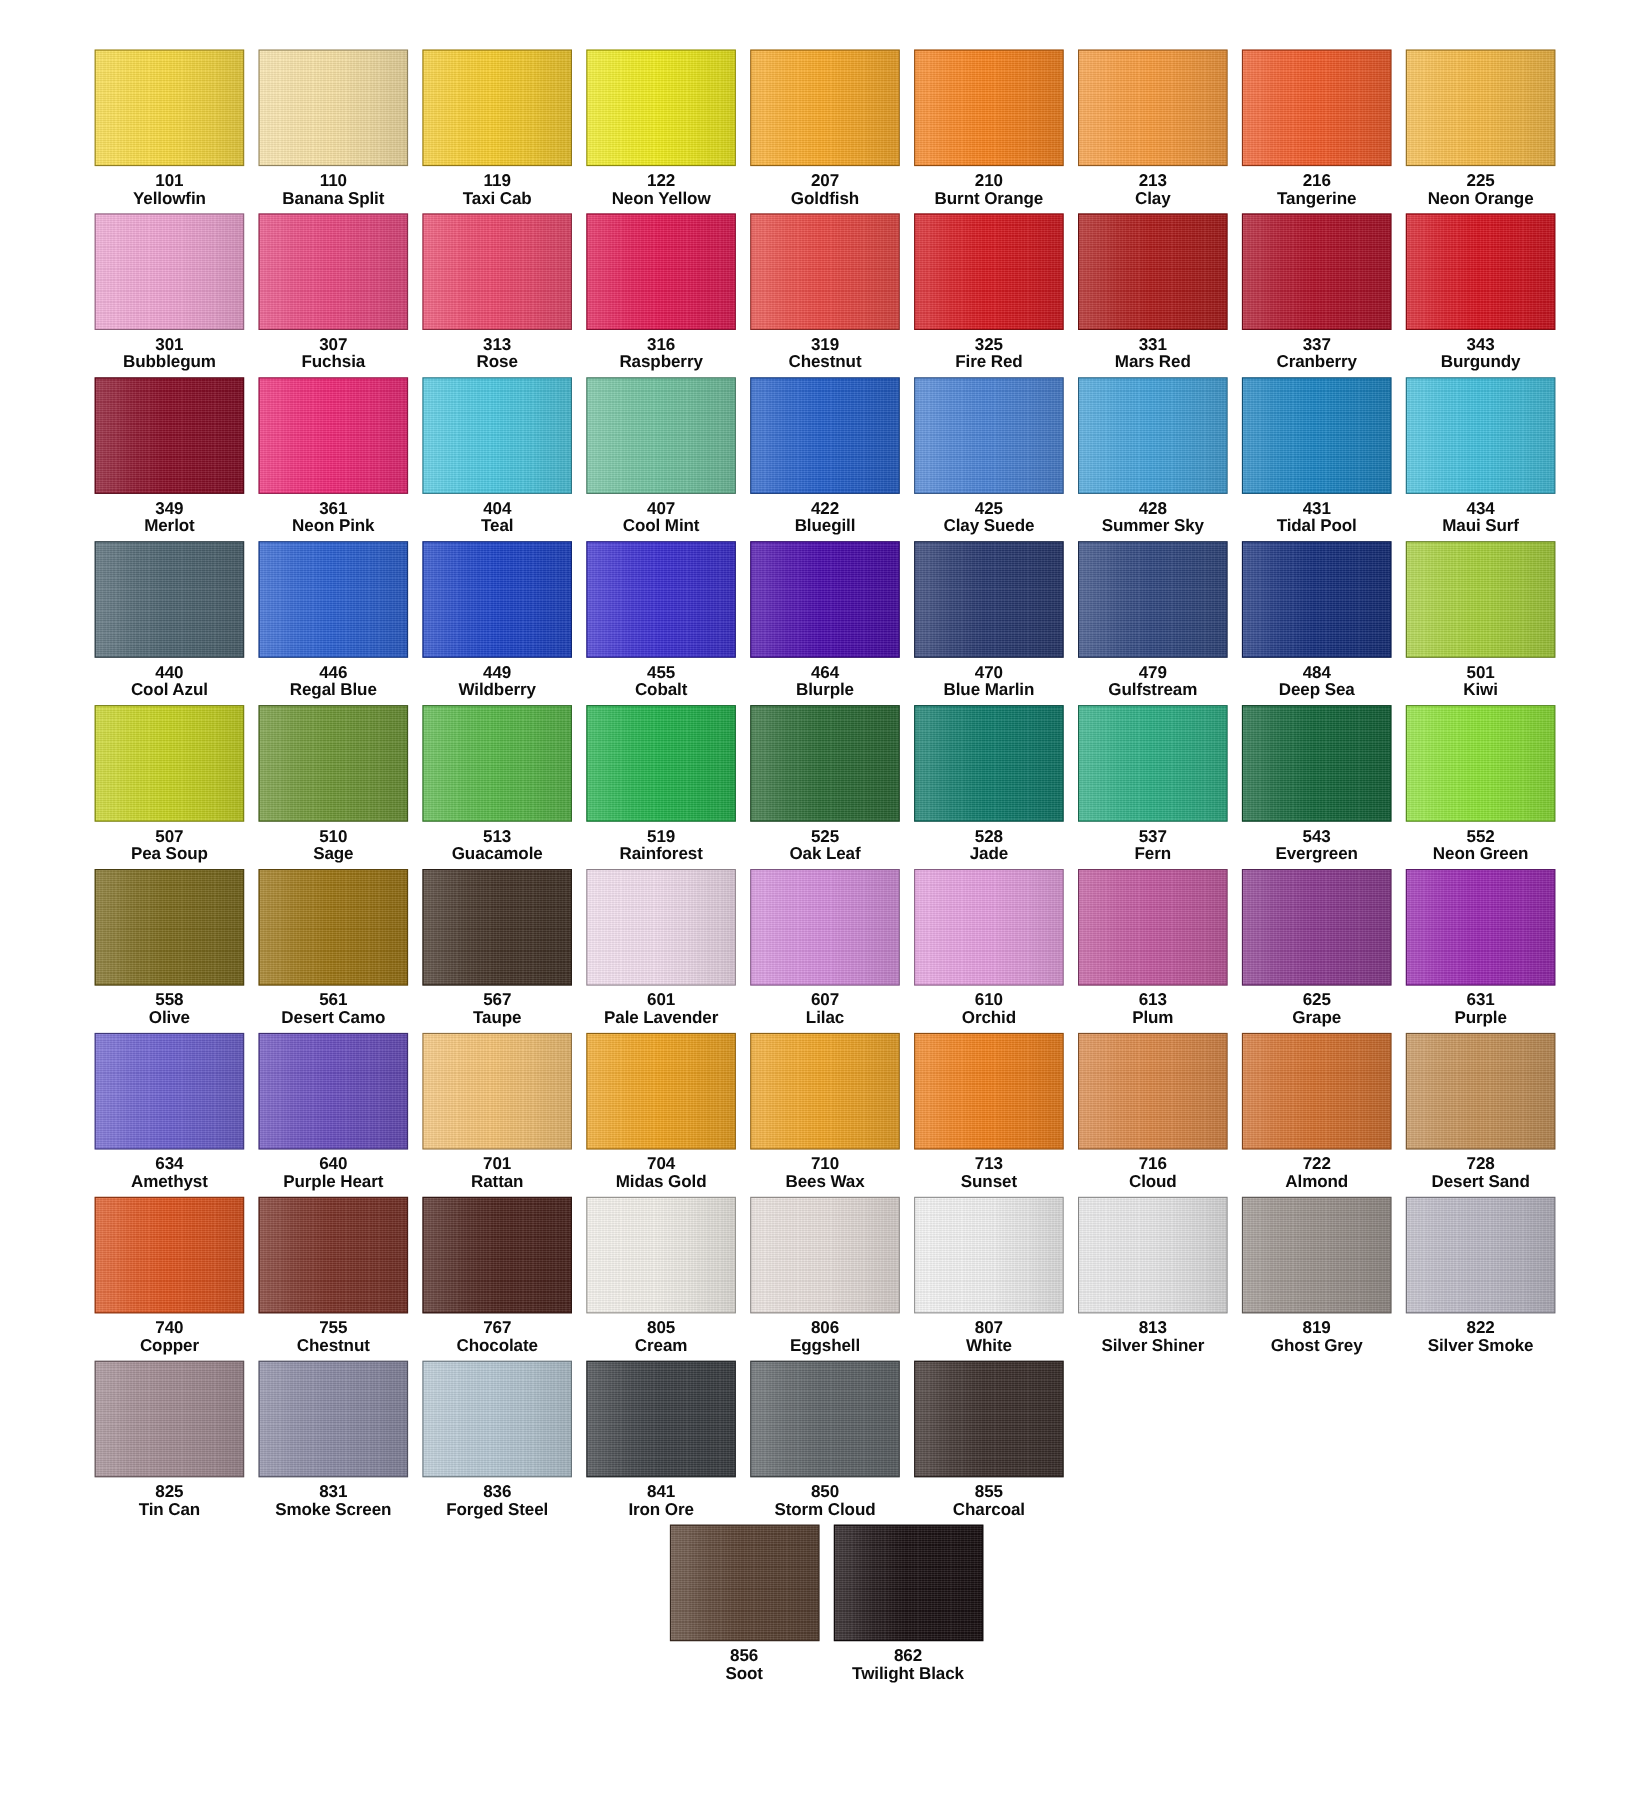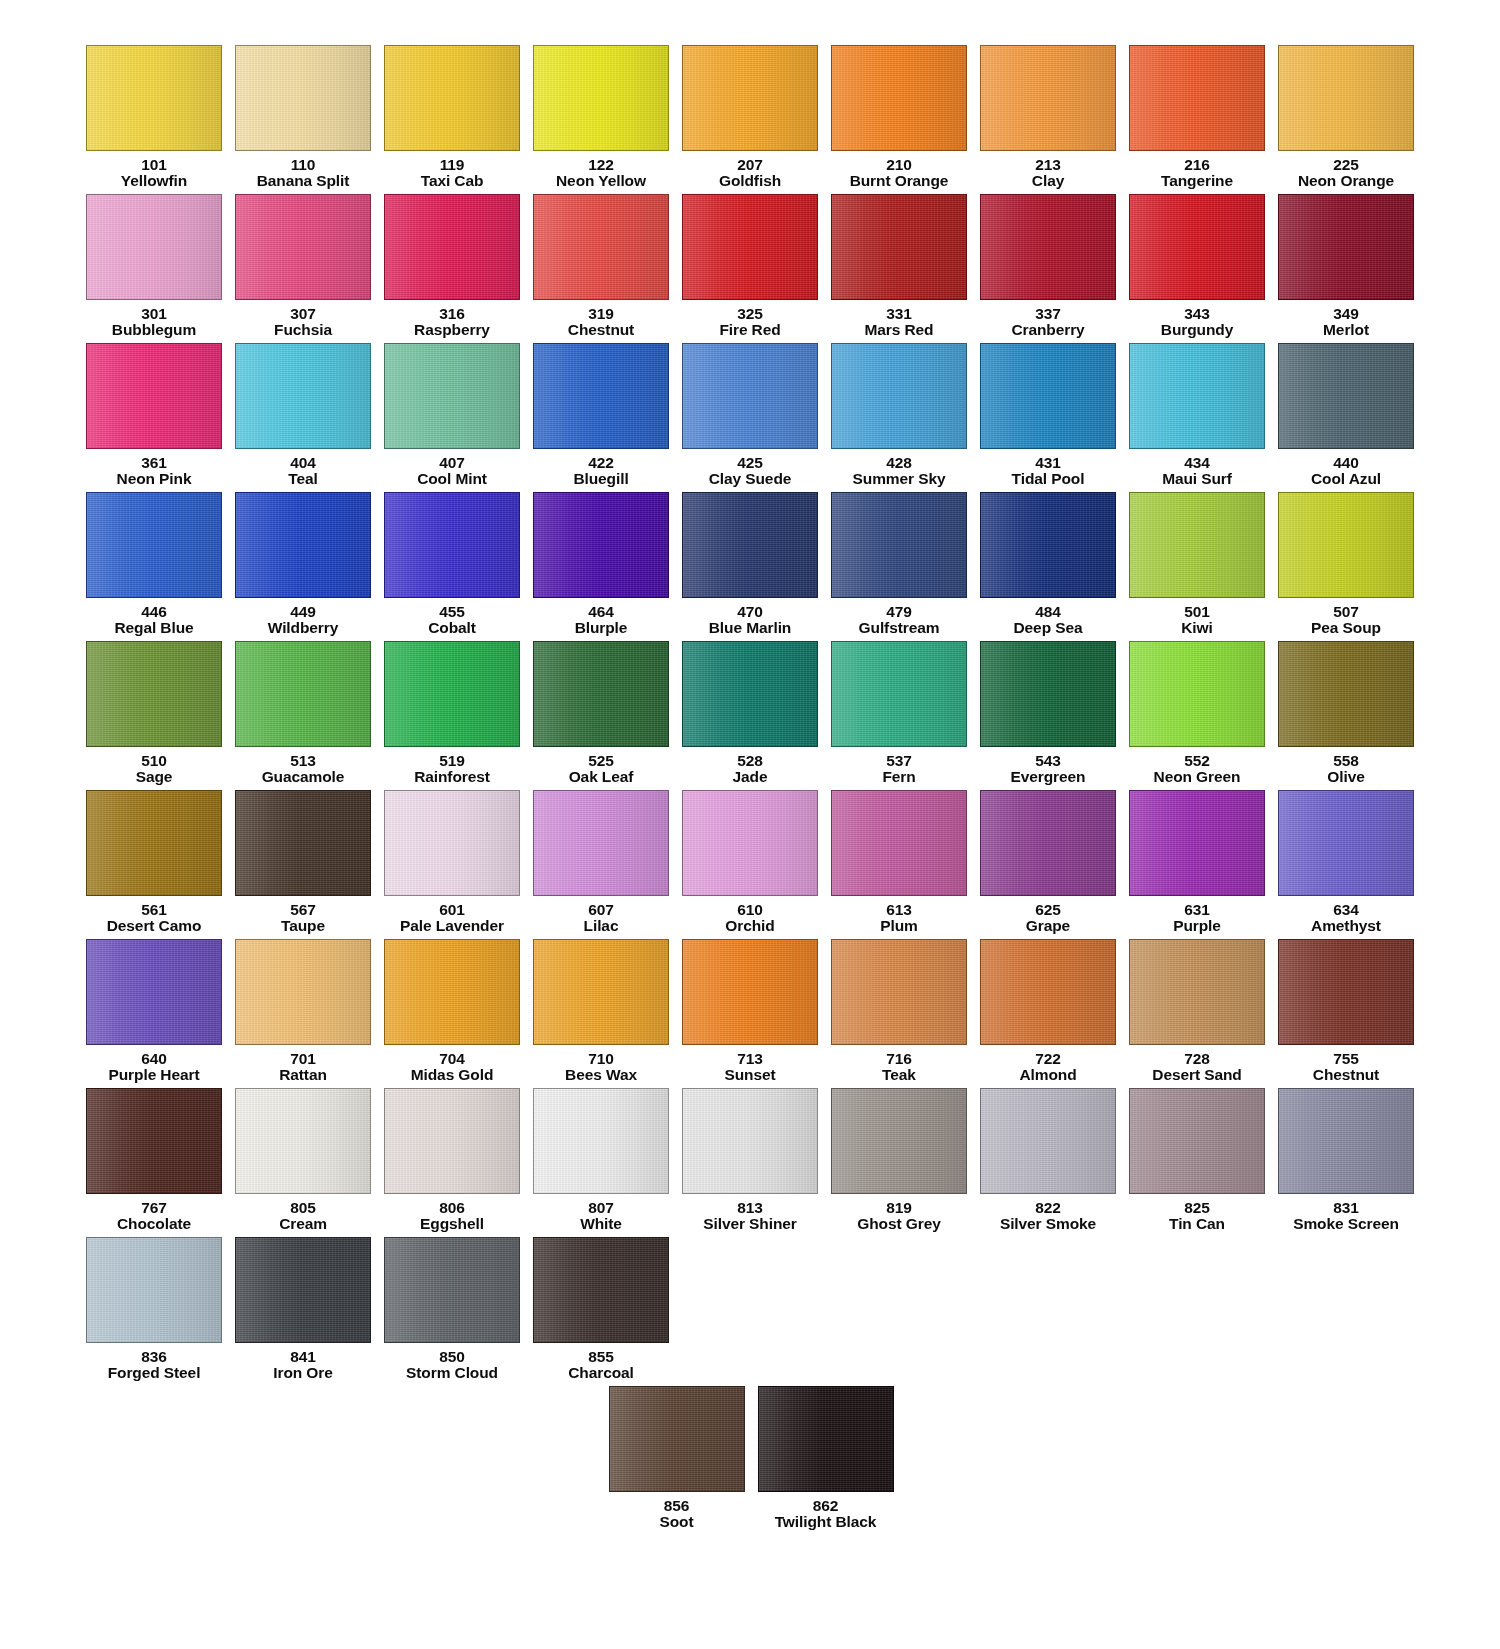--- a/index.html
+++ b/index.html
@@ -191,20 +191,27 @@
         </div>
       </div>
       <div class="swatch-cell">
         <div class="swatch-chip" style="background-color: rgb(232, 74, 130);"></div>
         <div class="swatch-label">
           <span class="swatch-code">307</span>
           <span class="swatch-name">Fuchsia</span>
         </div>
       </div>
       <div class="swatch-cell">
+        <div class="swatch-chip" style="background-color: rgb(236, 74, 110);"></div>
+        <div class="swatch-label">
+          <span class="swatch-code">313</span>
+          <span class="swatch-name">Rose</span>
+        </div>
+      </div>
+      <div class="swatch-cell">
         <div class="swatch-chip" style="background-color: rgb(227, 27, 86);"></div>
         <div class="swatch-label">
           <span class="swatch-code">316</span>
           <span class="swatch-name">Raspberry</span>
         </div>
       </div>
       <div class="swatch-cell">
         <div class="swatch-chip" style="background-color: rgb(232, 74, 69);"></div>
         <div class="swatch-label">
           <span class="swatch-code">319</span>
@@ -530,38 +537,45 @@
         <div class="swatch-chip" style="background-color: rgb(241, 129, 28);"></div>
         <div class="swatch-label">
           <span class="swatch-code">713</span>
           <span class="swatch-name">Sunset</span>
         </div>
       </div>
       <div class="swatch-cell">
         <div class="swatch-chip" style="background-color: rgb(219, 136, 72);"></div>
         <div class="swatch-label">
           <span class="swatch-code">716</span>
-          <span class="swatch-name">Teak</span>
+          <span class="swatch-name">Cloud</span>
         </div>
       </div>
       <div class="swatch-cell">
         <div class="swatch-chip" style="background-color: rgb(212, 113, 47);"></div>
         <div class="swatch-label">
           <span class="swatch-code">722</span>
           <span class="swatch-name">Almond</span>
         </div>
       </div>
       <div class="swatch-cell">
         <div class="swatch-chip" style="background-color: rgb(197, 146, 89);"></div>
         <div class="swatch-label">
           <span class="swatch-code">728</span>
           <span class="swatch-name">Desert Sand</span>
         </div>
       </div>
       <div class="swatch-cell">
+        <div class="swatch-chip" style="background-color: rgb(223, 85, 32);"></div>
+        <div class="swatch-label">
+          <span class="swatch-code">740</span>
+          <span class="swatch-name">Copper</span>
+        </div>
+      </div>
+      <div class="swatch-cell">
         <div class="swatch-chip" style="background-color: rgb(123, 51, 40);"></div>
         <div class="swatch-label">
           <span class="swatch-code">755</span>
           <span class="swatch-name">Chestnut</span>
         </div>
       </div>
       <div class="swatch-cell">
         <div class="swatch-chip" style="background-color: rgb(79, 38, 32);"></div>
         <div class="swatch-label">
           <span class="swatch-code">767</span>

